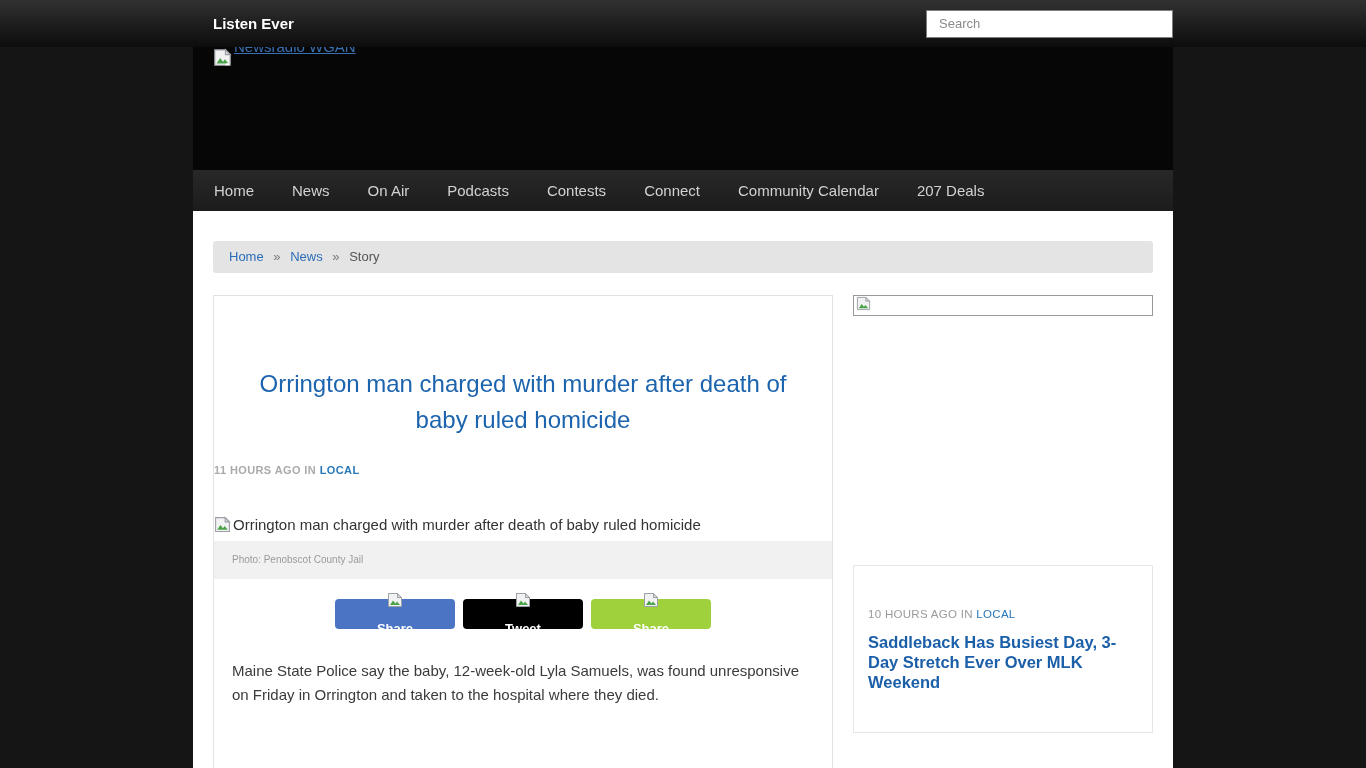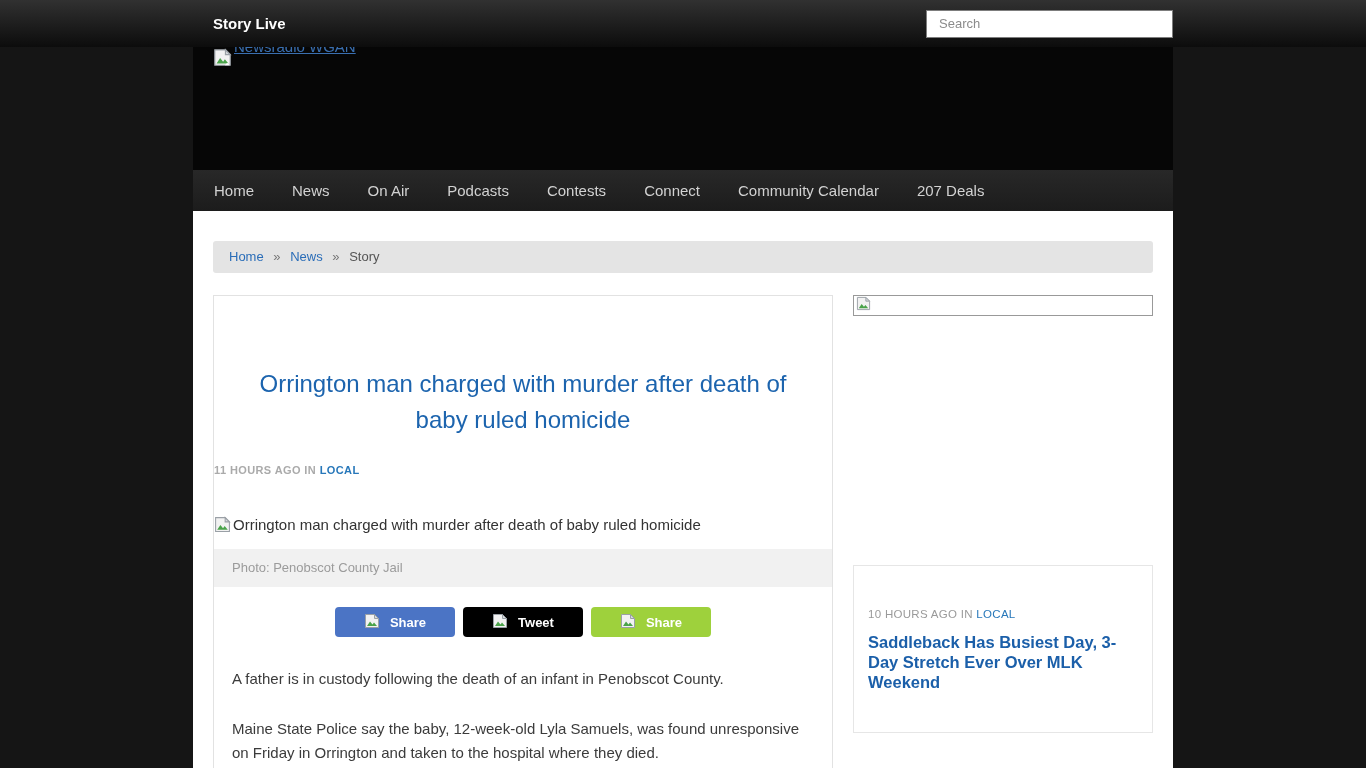--- a/index.html
+++ b/index.html
@@ -71,29 +71,30 @@
   .article-meta {
     margin-top:26px; text-align:left;
     font-size:11px; font-weight:bold; letter-spacing:.4px; color:#aaaaaa;
   }
   .article-meta a { color:#2878ba; text-decoration:none; cursor:pointer; }
   .article-img-alt {
     margin-top:40px; display:flex; align-items:flex-start; gap:2px;
     font-size:15px; color:#333;
   }
   .photo-credit {
-    margin-top:13px; height:38px; line-height:38px; background:#f1f1f1;
-    color:#9b9b9b; font-size:13px; padding-left:18px;
+    margin-top:5px; height:38px; line-height:38px; background:#f1f1f1;
+    color:#9b9b9b; font-size:10px; padding-left:18px;
   }
   .share-row { margin-top:20px; display:flex; justify-content:center; gap:8px; }
   .share-btn {
     width:120px; height:30px; border:none; border-radius:4px;
     display:flex; align-items:center; justify-content:center; gap:10px;
     color:#ffffff; font-weight:bold; font-size:13px; cursor:pointer;
     font-family:"Liberation Sans","DejaVu Sans",sans-serif;
+    flex-direction:column;
   }
   .share-fb { background:#4b74c5; }
   .share-tw { background:#000000; }
   .share-gn { background:#9ed13c; }
   .article-body p {
     margin:26px 18px 0; font-size:15px; color:#3b3b3b; line-height:24px;
   }
   .article-body p:first-child { margin-top:30px; }
 
   
@@ -117,21 +118,21 @@
   .story-summary { font-size:13.5px; color:#444; line-height:18px; }
 
   
   .bi { display:inline-block; flex:0 0 auto; }
 </style>
 </head>
 <body>
 
 <div class="topbar">
   <div class="container">
-    <a class="listen-live">Story Live</a>
+    <a class="listen-live">Listen Ever</a>
     <input class="search-box" type="text" placeholder="Search" style="">
   </div>
 </div>
 
 <div class="header-band">
   <div class="container header">
     <a class="logo-link">
       <span class="bi">
         <svg width="19" height="19" viewBox="0 0 16 16">
             <path d="M1.5 1.5h9l4 4v9h-13z" fill="#f2f2f2" stroke="#9aa0a6"></path>
@@ -237,21 +238,20 @@
                   <path d="M1.5 1.5h9l4 4v9h-13z" fill="#f2f2f2" stroke="#9aa0a6"></path>
                   <path d="M10.5 1.5l4 4h-4z" fill="#d7dadd" stroke="#9aa0a6"></path>
                   <path d="M3 13l3-4.5 2.5 3 1.5-2 3 3.5z" fill="#4aa34a"></path>
                 </svg>
             </span>
             <span>Share</span>
           </button>
         </div>
 
         <div class="article-body">
-          <p>A father is in custody following the death of an infant in Penobscot County.</p>
           <p>Maine State Police say the baby, 12-week-old Lyla Samuels, was found unresponsive on Friday in Orrington and taken to the hospital where they died.</p>
         </div>
       </div>
 
       <div class="sidebar">
 
         <div class="ad-box">
           <span class="bi">
             <svg width="15" height="15" viewBox="0 0 16 16">
                 <path d="M1.5 1.5h9l4 4v9h-13z" fill="#f2f2f2" stroke="#9aa0a6"></path>

